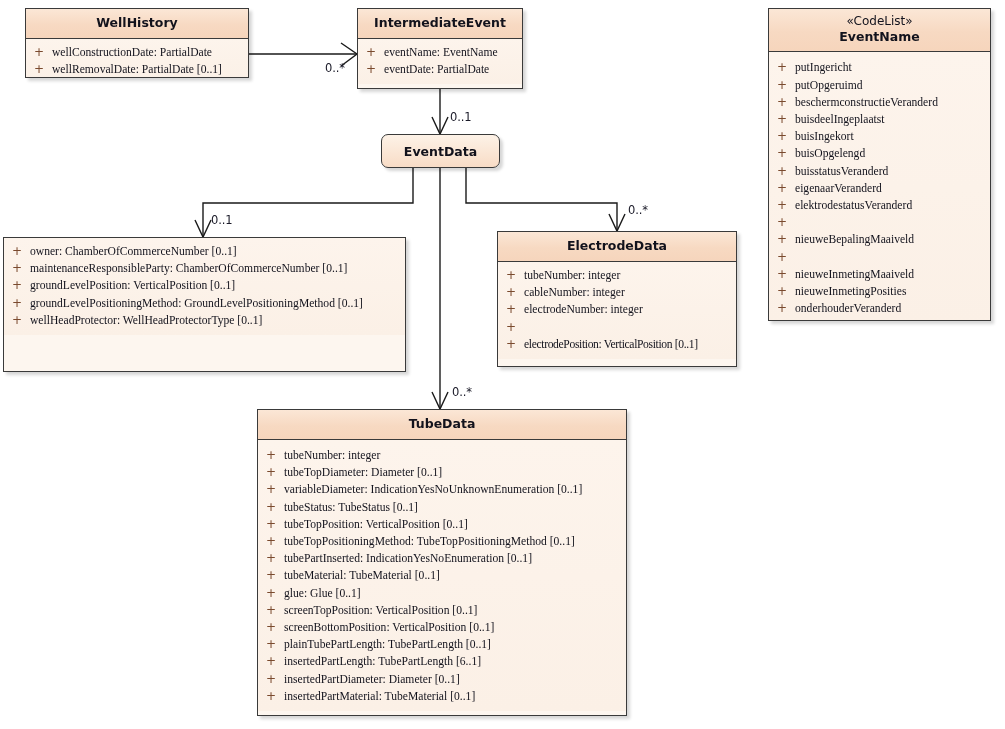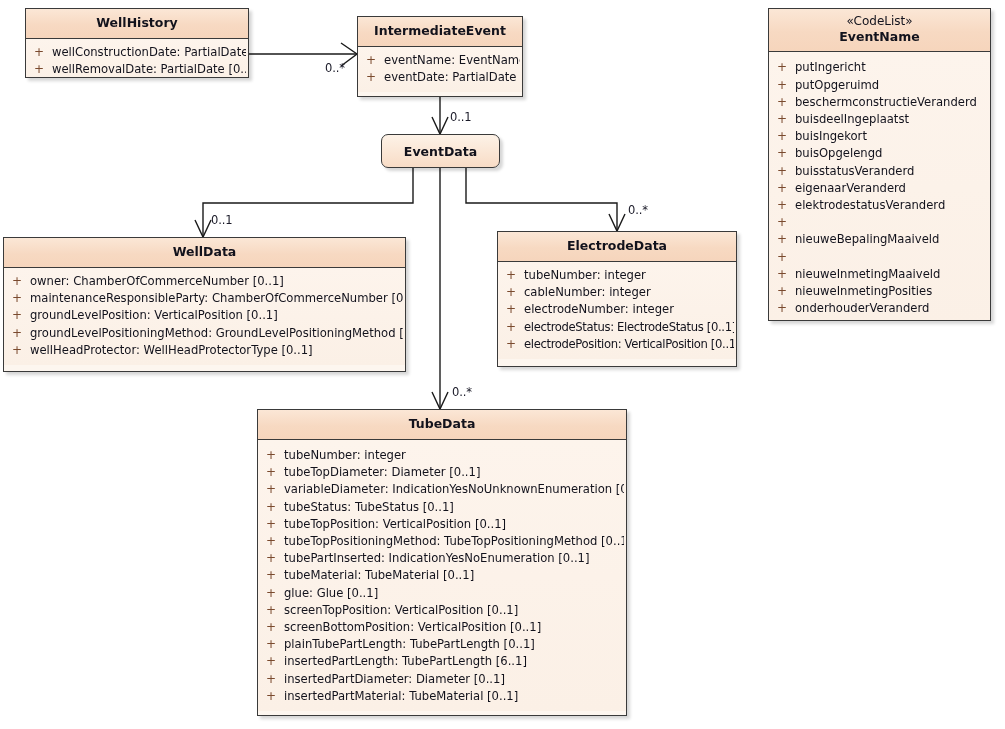--- a/index.html
+++ b/index.html
@@ -63,21 +63,21 @@
     padding: 0 2px 0 0;
     white-space: nowrap;
   }
   .attr .vis {
     width: 26px;
     flex: 0 0 26px;
     text-align: center;
     color: #7a4a2e;
     font-size: 12px;
   }
-  .attr .sig { flex: 1 1 auto; overflow: hidden; }
+  .attr .sig { flex: 1 1 auto; overflow: hidden; font-family: Liberation Serif, serif; }
 
   
   .uml.node-simple {
     border-radius: 7px;
     background: linear-gradient(to bottom, #fdf2e7 0%, #f8dcc6 100%);
     display: flex; align-items: center; justify-content: center;
   }
   .uml.node-simple .title {
     font-weight: bold; font-size: 12.5px; color: #12121c;
   }
@@ -123,40 +123,39 @@
         <span class="vis">+</span>
         <span class="sig">wellConstructionDate: PartialDate</span>
       </div>
       <div class="attr">
         <span class="vis">+</span>
         <span class="sig">wellRemovalDate: PartialDate [0..1]</span>
       </div>
     </div>
   </div>
 
-  <div class="uml" style="left:357px; top:8px; width:166px; height:81px;margin-top:8px;">
+  <div class="uml" style="left:357px; top:8px; width:166px; height:81px;">
     <div class="hdr">IntermediateEvent</div>
     <div class="body">
       <div class="attr">
         <span class="vis">+</span>
         <span class="sig">eventName: EventName</span>
       </div>
       <div class="attr">
         <span class="vis">+</span>
         <span class="sig">eventDate: PartialDate</span>
       </div>
     </div>
   </div>
 
   <div class="uml node-simple" style="left:381px; top:134px; width:119px; height:34px;">
     <span class="title">EventData</span>
   </div>
 
   <div class="uml" style="left:3px; top:237px; width:403px; height:135px;">
-    <div class="hdr">WellData</div>
     <div class="body">
       <div class="attr">
         <span class="vis">+</span>
         <span class="sig">owner: ChamberOfCommerceNumber [0..1]</span>
       </div>
       <div class="attr">
         <span class="vis">+</span>
         <span class="sig">maintenanceResponsibleParty: ChamberOfCommerceNumber [0..1]</span>
       </div>
       <div class="attr">
@@ -184,21 +183,20 @@
       <div class="attr">
         <span class="vis">+</span>
         <span class="sig">cableNumber: integer</span>
       </div>
       <div class="attr">
         <span class="vis">+</span>
         <span class="sig">electrodeNumber: integer</span>
       </div>
       <div class="attr squeeze">
         <span class="vis">+</span>
-        <span class="sig">electrodeStatus: ElectrodeStatus [0..1]</span>
       </div>
       <div class="attr squeeze">
         <span class="vis">+</span>
         <span class="sig">electrodePosition: VerticalPosition [0..1]</span>
       </div>
     </div>
   </div>
 
   <div class="uml" style="left:257px; top:409px; width:370px; height:307px;">
     <div class="hdr">TubeData</div>

